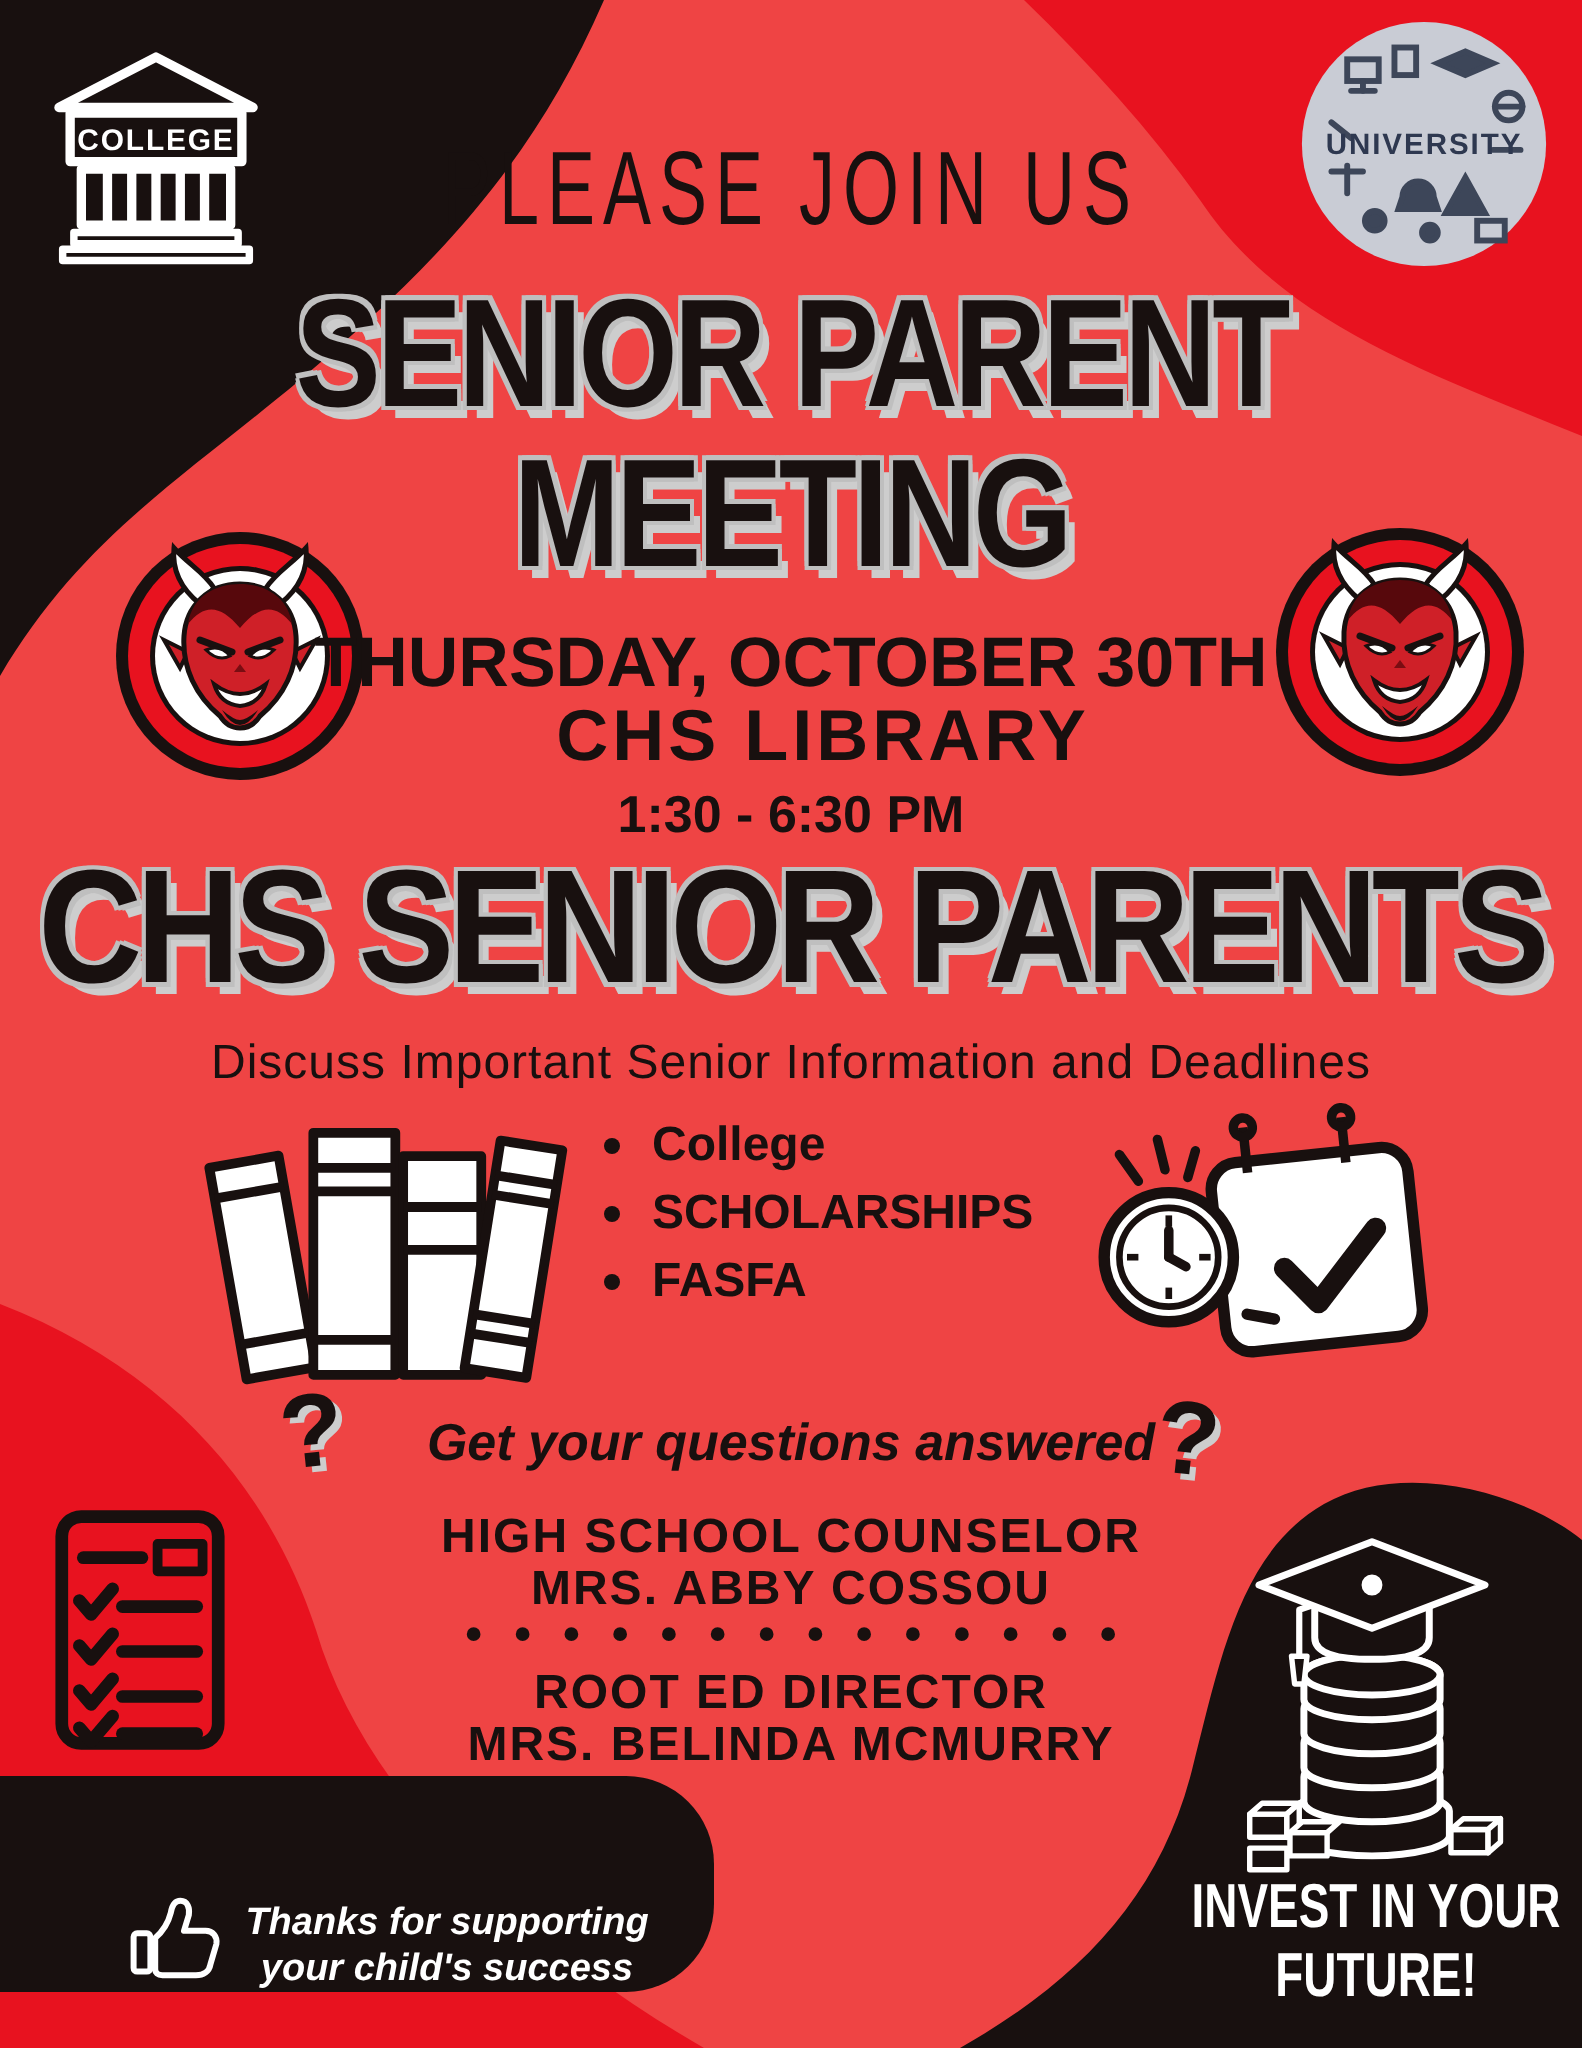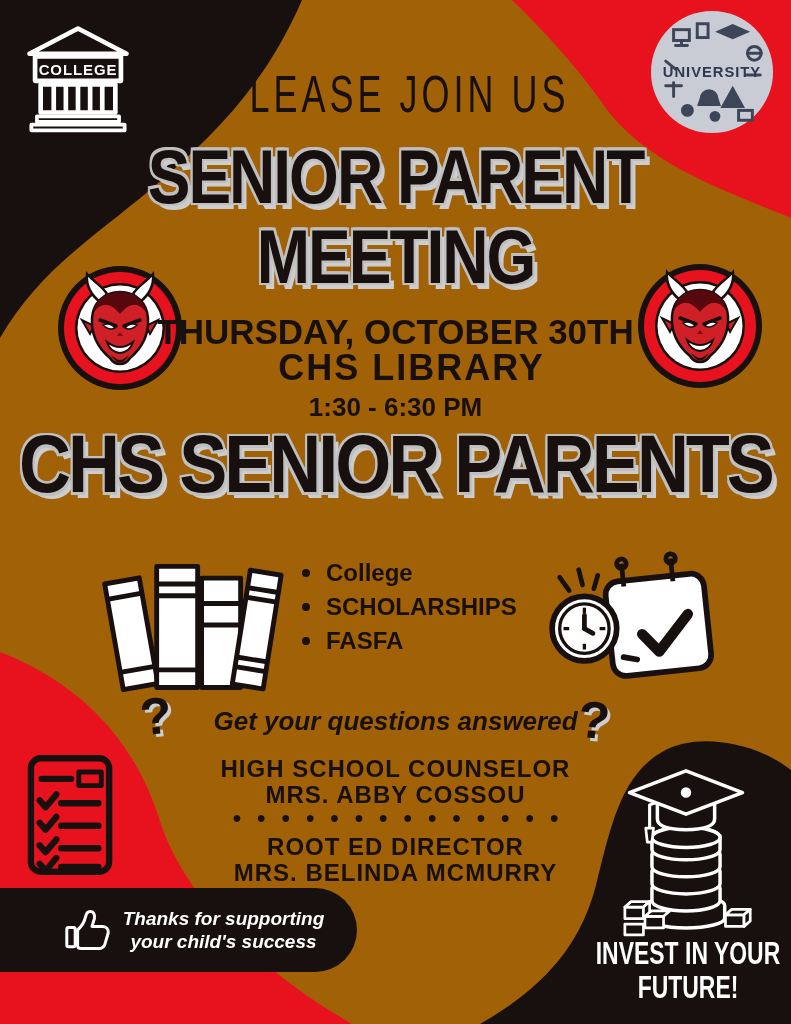--- a/index.html
+++ b/index.html
@@ -1,16 +1,16 @@
 <!DOCTYPE html>
 <html><head>
 <meta charset="utf-8">
 <style>
   html,body{margin:0;padding:0;background:#666;}
-  .poster{position:relative;width:791px;height:1024px;background:#a16207;overflow:hidden;
+  .poster{position:relative;width:791px;height:1024px;background:#ef4444;overflow:hidden;
           font-family:"Liberation Sans",sans-serif;margin:0 auto;}
   .abs{position:absolute;}
   .ctr{left:0;right:0;text-align:center;}
   svg{display:block;}
 
   
   .blob-layer{position:absolute;inset:0;z-index:0;}
 
   
   .outline-title{
@@ -40,22 +40,22 @@
   .qmark-left{left:140px;top:690px;transform:rotate(-6deg);}
   .qmark-right{left:578px;top:694px;transform:rotate(6deg);}
   .questions-line{top:706px;font-size:26px;font-weight:bold;font-style:italic;color:#18100f;z-index:2;}
 
   .contact{z-index:2;color:#18100f;font-weight:bold;letter-spacing:1px;line-height:26px;font-size:24px;}
   .contact-1{top:756px;}
   .contact-2{top:834px;}
   .dots-row{top:804px;font-size:24px;font-weight:bold;letter-spacing:16px;text-indent:16px;
             color:#18100f;z-index:2;}
 
-  .thanks-bar{left:0;top:888px;width:357px;height:84px;background:#18100f;
-              border-radius:0 44px 44px 0;z-index:3;display:flex;align-items:center;}
+  .thanks-bar{left:0;top:888px;width:357px;height:108px;background:#18100f;
+              border-radius:0 44px 44px 0;z-index:3;display:flex;align-items:flex-end;}
   .thanks-bar .thumb{margin-left:62px;flex:none;}
   .thanks-text{flex:1;text-align:center;color:#fff;font-size:19px;font-weight:bold;
                font-style:italic;line-height:23px;padding-right:26px;}
 
   .invest-text{left:572px;top:936px;width:232px;text-align:center;color:#ffffff;
                font-size:27px;font-weight:bold;line-height:30px;z-index:2;
                transform:scale(.85,1.15);transform-origin:center top;}
 
   .icon-abs{z-index:2;}
 </style>
@@ -143,20 +143,21 @@
     </svg>
   <svg class="abs icon-abs" style="left:636px;top:262px" width="128" height="128" viewBox="-64 -64 128 128">
       <use href="#devil-g"></use>
     </svg>
 
   <div class="abs ctr date-line">THURSDAY, OCTOBER 30TH</div>
   <div class="abs ctr loc-line">CHS LIBRARY</div>
   <div class="abs ctr time-line">1:30 - 6:30 PM</div>
 
   <div class="abs ctr outline-title big-headline">CHS SENIOR PARENTS</div>
+  <div class="abs ctr sub-headline">Discuss Important Senior Information and Deadlines</div>
 
   <svg class="abs icon-abs" style="left:102px;top:550px" width="205" height="148" viewBox="0 0 210 150">
     <g fill="#ffffff" stroke="#18100f" stroke-width="5" stroke-linejoin="round">
       <g transform="rotate(-10 30 85)">
         <rect x="12" y="30" width="36" height="110"></rect>
         <line x1="12" y1="46" x2="48" y2="46"></line>
           <line x1="12" y1="122" x2="48" y2="122"></line>
       </g>
       <rect x="56" y="16" width="42" height="124"></rect>
       <line x1="56" y1="34" x2="98" y2="34"></line>

